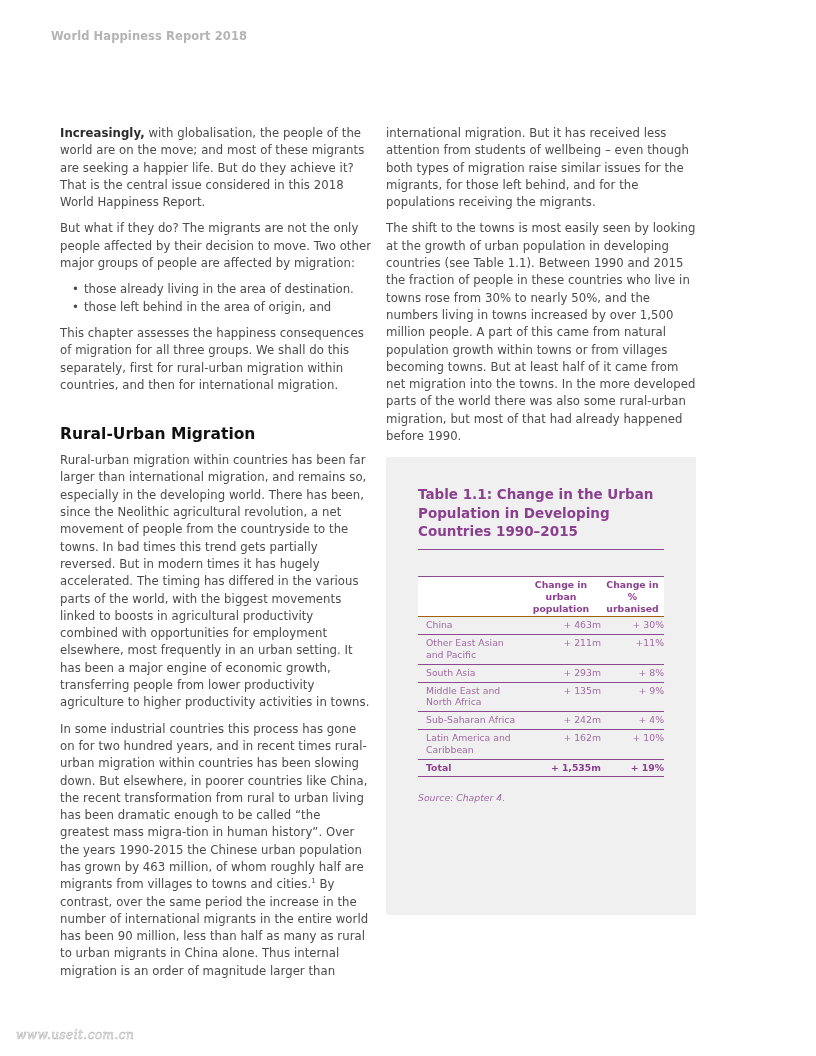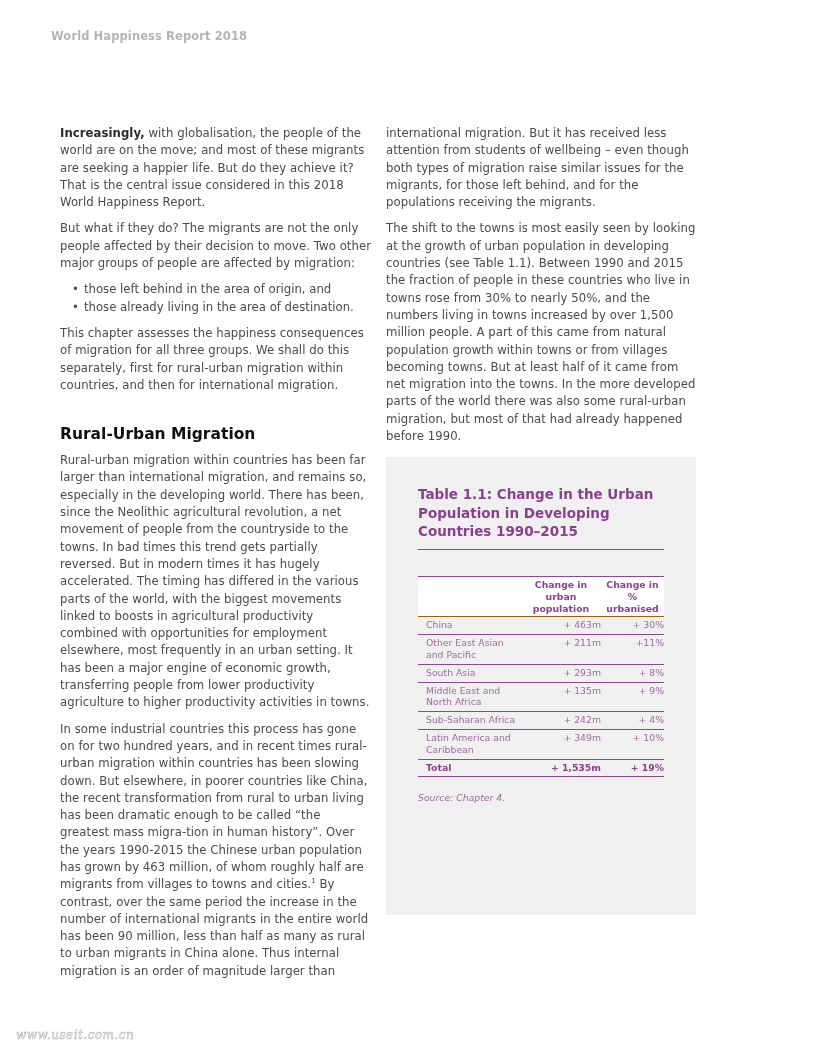--- a/index.html
+++ b/index.html
@@ -58,22 +58,22 @@
 </style>
 </head>
 <body>
 
 <div class="running-head">World Happiness Report 2018</div>
 
 <div class="col col-left">
   <p><b>Increasingly,</b><span> with globalisation, the people of the world are on the move; and most of these migrants are seeking a happier life. But do they achieve it? That is the central issue considered in this 2018 World Happiness Report.</span></p>
   <p>But what if they do? The migrants are not the only people affected by their decision to move. Two other major groups of people are affected by migration:</p>
   <ul class="bullets">
+    <li>those already living in the area of destination.</li>
     <li>those left behind in the area of origin, and</li>
-    <li>those already living in the area of destination.</li>
   </ul>
   <p>This chapter assesses the happiness consequences of migration for all three groups. We shall do this separately, first for rural-urban migration within countries, and then for international migration.</p>
   <h2>Rural-Urban Migration</h2>
   <p>Rural-urban migration within countries has been far larger than international migration, and remains so, especially in the developing world. There has been, since the Neolithic agricultural revolution, a net movement of people from the countryside to the towns. In bad times this trend gets partially reversed. But in modern times it has hugely accelerated. The timing has differed in the various parts of the world, with the biggest movements linked to boosts in agricultural productivity combined with opportunities for employment elsewhere, most frequently in an urban setting. It has been a major engine of economic growth, transferring people from lower productivity agriculture to higher productivity activities in towns.</p>
   <p><span>In some industrial countries this process has gone on for two hundred years, and in recent times rural-urban migration within countries has been slowing down. But elsewhere, in poorer countries like China, the recent transformation from rural to urban living has been dramatic enough to be called “the greatest mass migra-tion in human history”. Over the years 1990-2015 the Chinese urban population has grown by 463 million, of whom roughly half are migrants from villages to towns and cities.</span><sup>1</sup><span> By contrast, over the same period the increase in the number of international migrants in the entire world has been 90 million, less than half as many as rural to urban migrants in China alone. Thus internal migration is an order of magnitude larger than</span></p>
 </div>
 
 <div class="col col-right">
   <p>international migration. But it has received less attention from students of wellbeing – even though both types of migration raise similar issues for the migrants, for those left behind, and for the populations receiving the migrants.</p>
   <p>The shift to the towns is most easily seen by looking at the growth of urban population in developing countries (see Table 1.1). Between 1990 and 2015 the fraction of people in these countries who live in towns rose from 30% to nearly 50%, and the numbers living in towns increased by over 1,500 million people. A part of this came from natural population growth within towns or from villages becoming towns. But at least half of it came from net migration into the towns. In the more developed parts of the world there was also some rural-urban migration, but most of that had already happened before 1990.</p>
@@ -111,21 +111,21 @@
         <td class="num">+ 135m</td>
         <td class="num">+ 9%</td>
       </tr>
       <tr>
         <td class="region">Sub-Saharan Africa</td>
         <td class="num">+ 242m</td>
         <td class="num">+ 4%</td>
       </tr>
       <tr>
         <td class="region">Latin America and Caribbean</td>
-        <td class="num">+ 349m</td>
+        <td class="num">+ 162m</td>
         <td class="num">+ 10%</td>
       </tr>
       <tr class="total">
         <td class="region">Total</td>
         <td class="num">+ 1,535m</td>
         <td class="num">+ 19%</td>
       </tr>
     </tbody>
   </table>
   <div class="source">Source: Chapter 4.</div>

